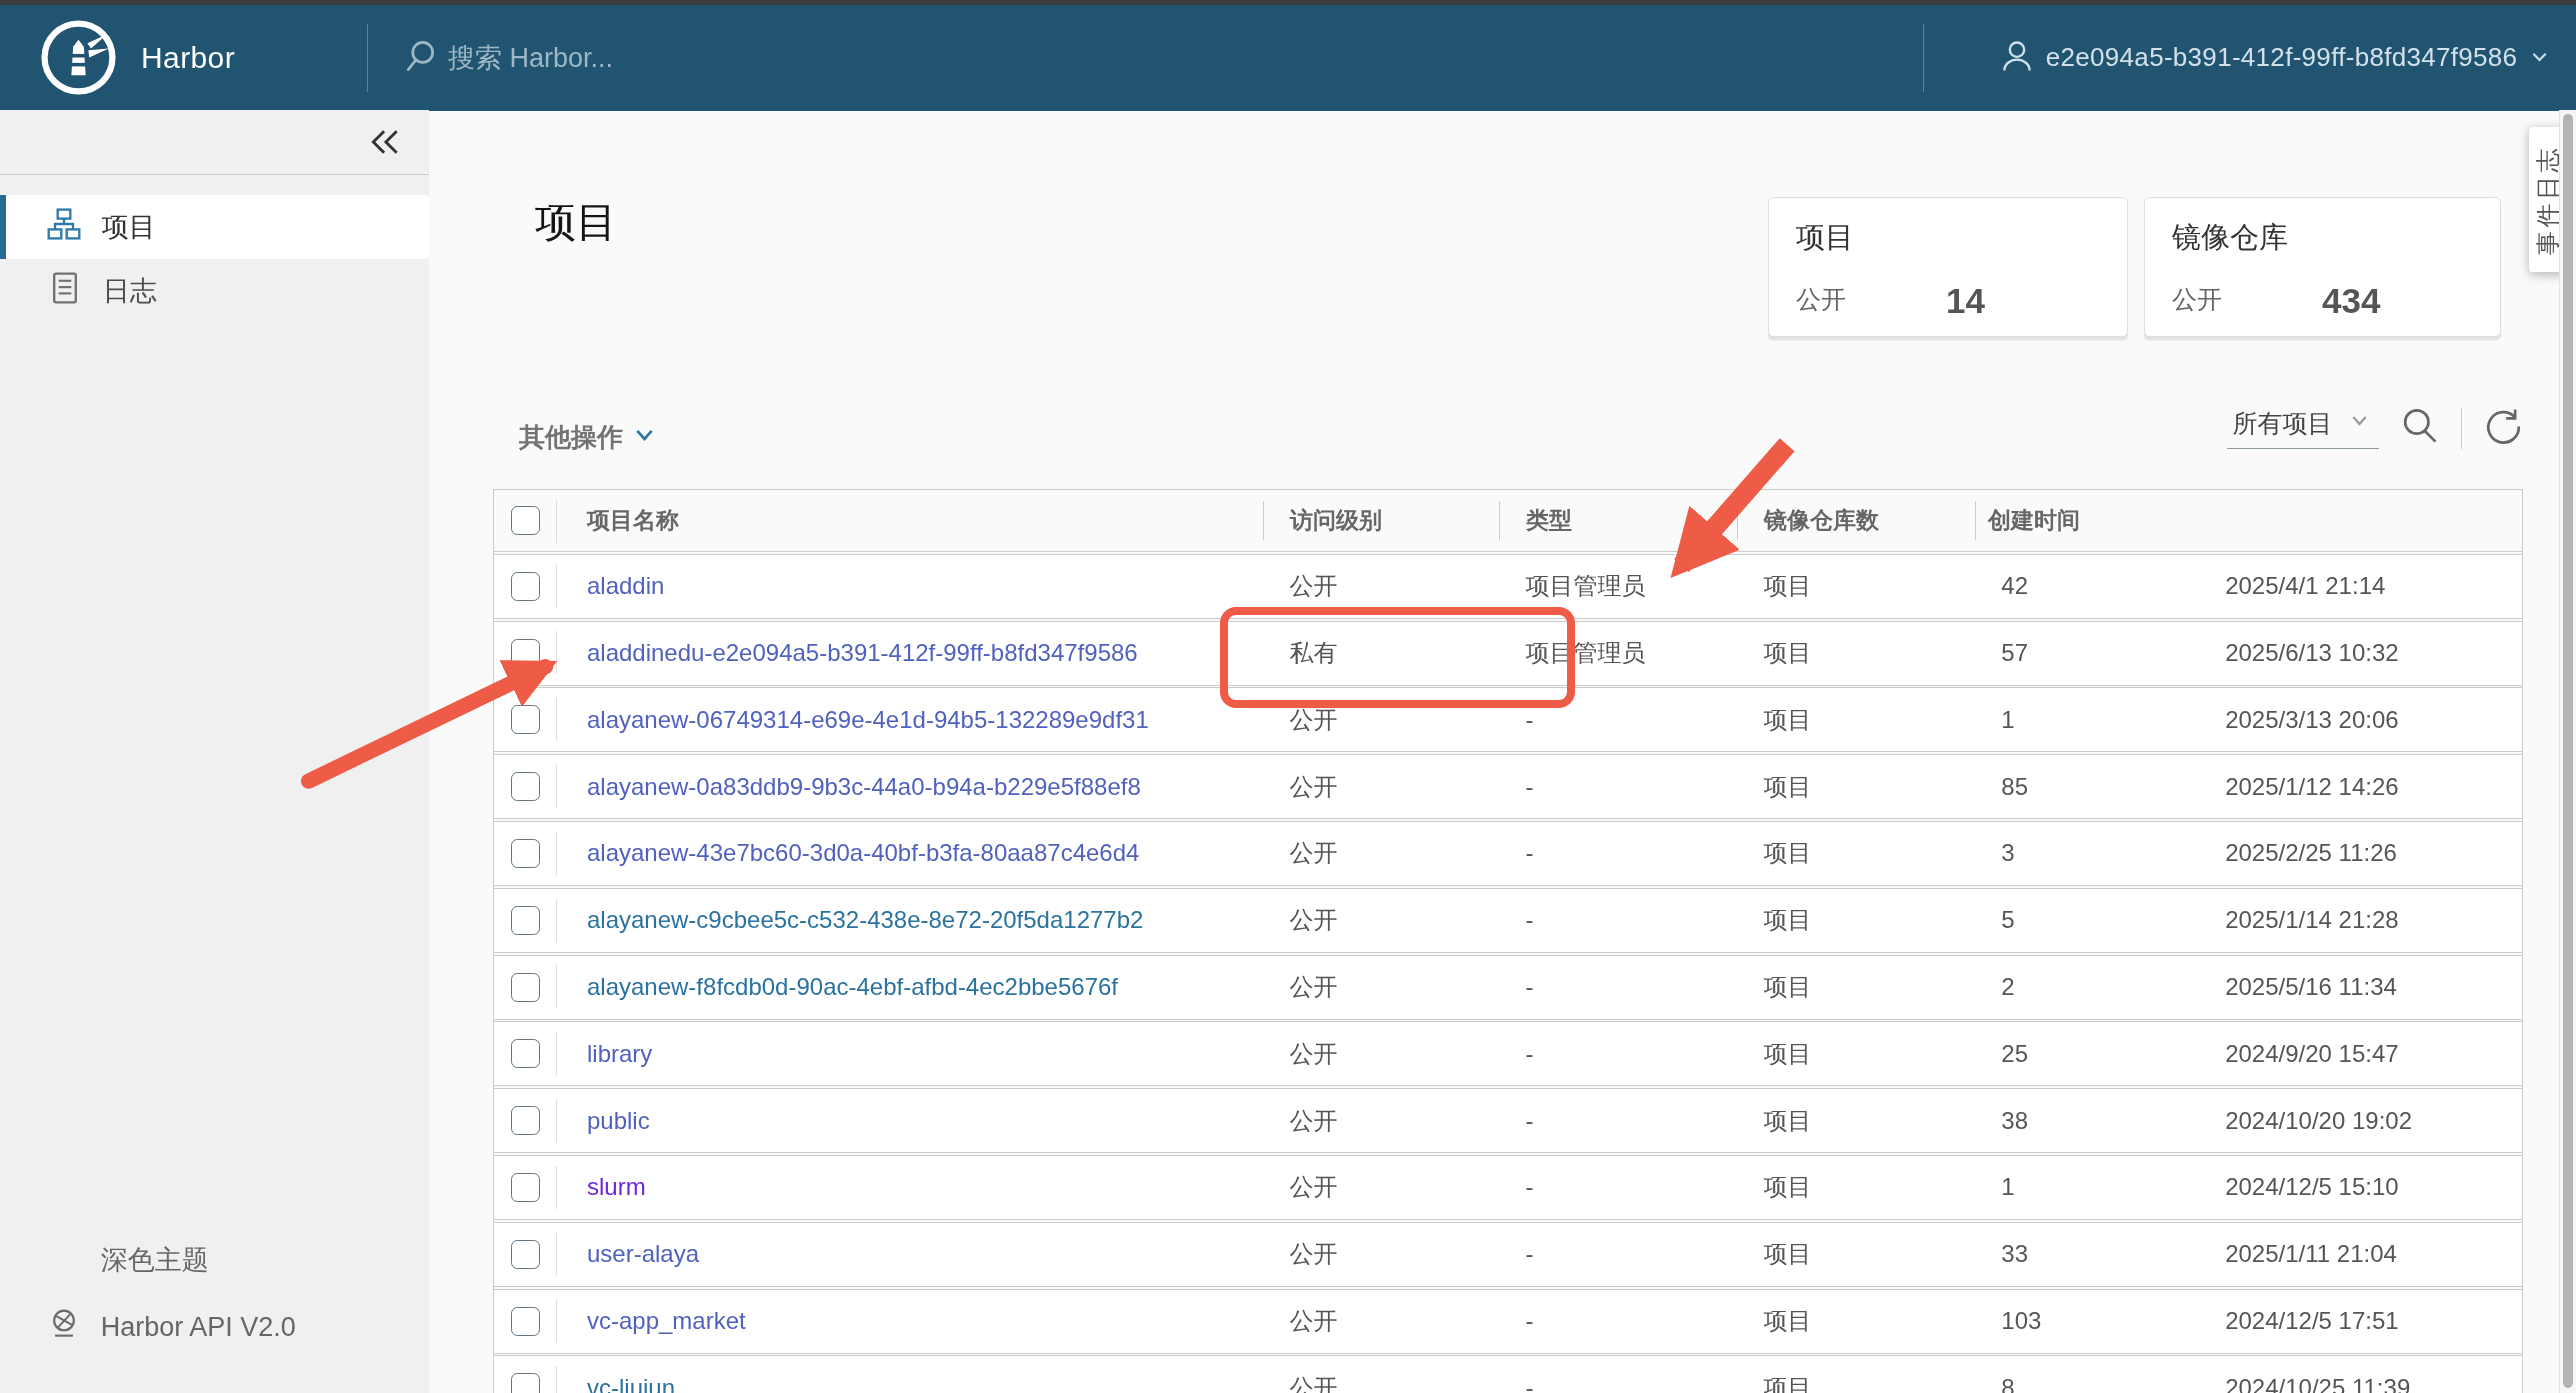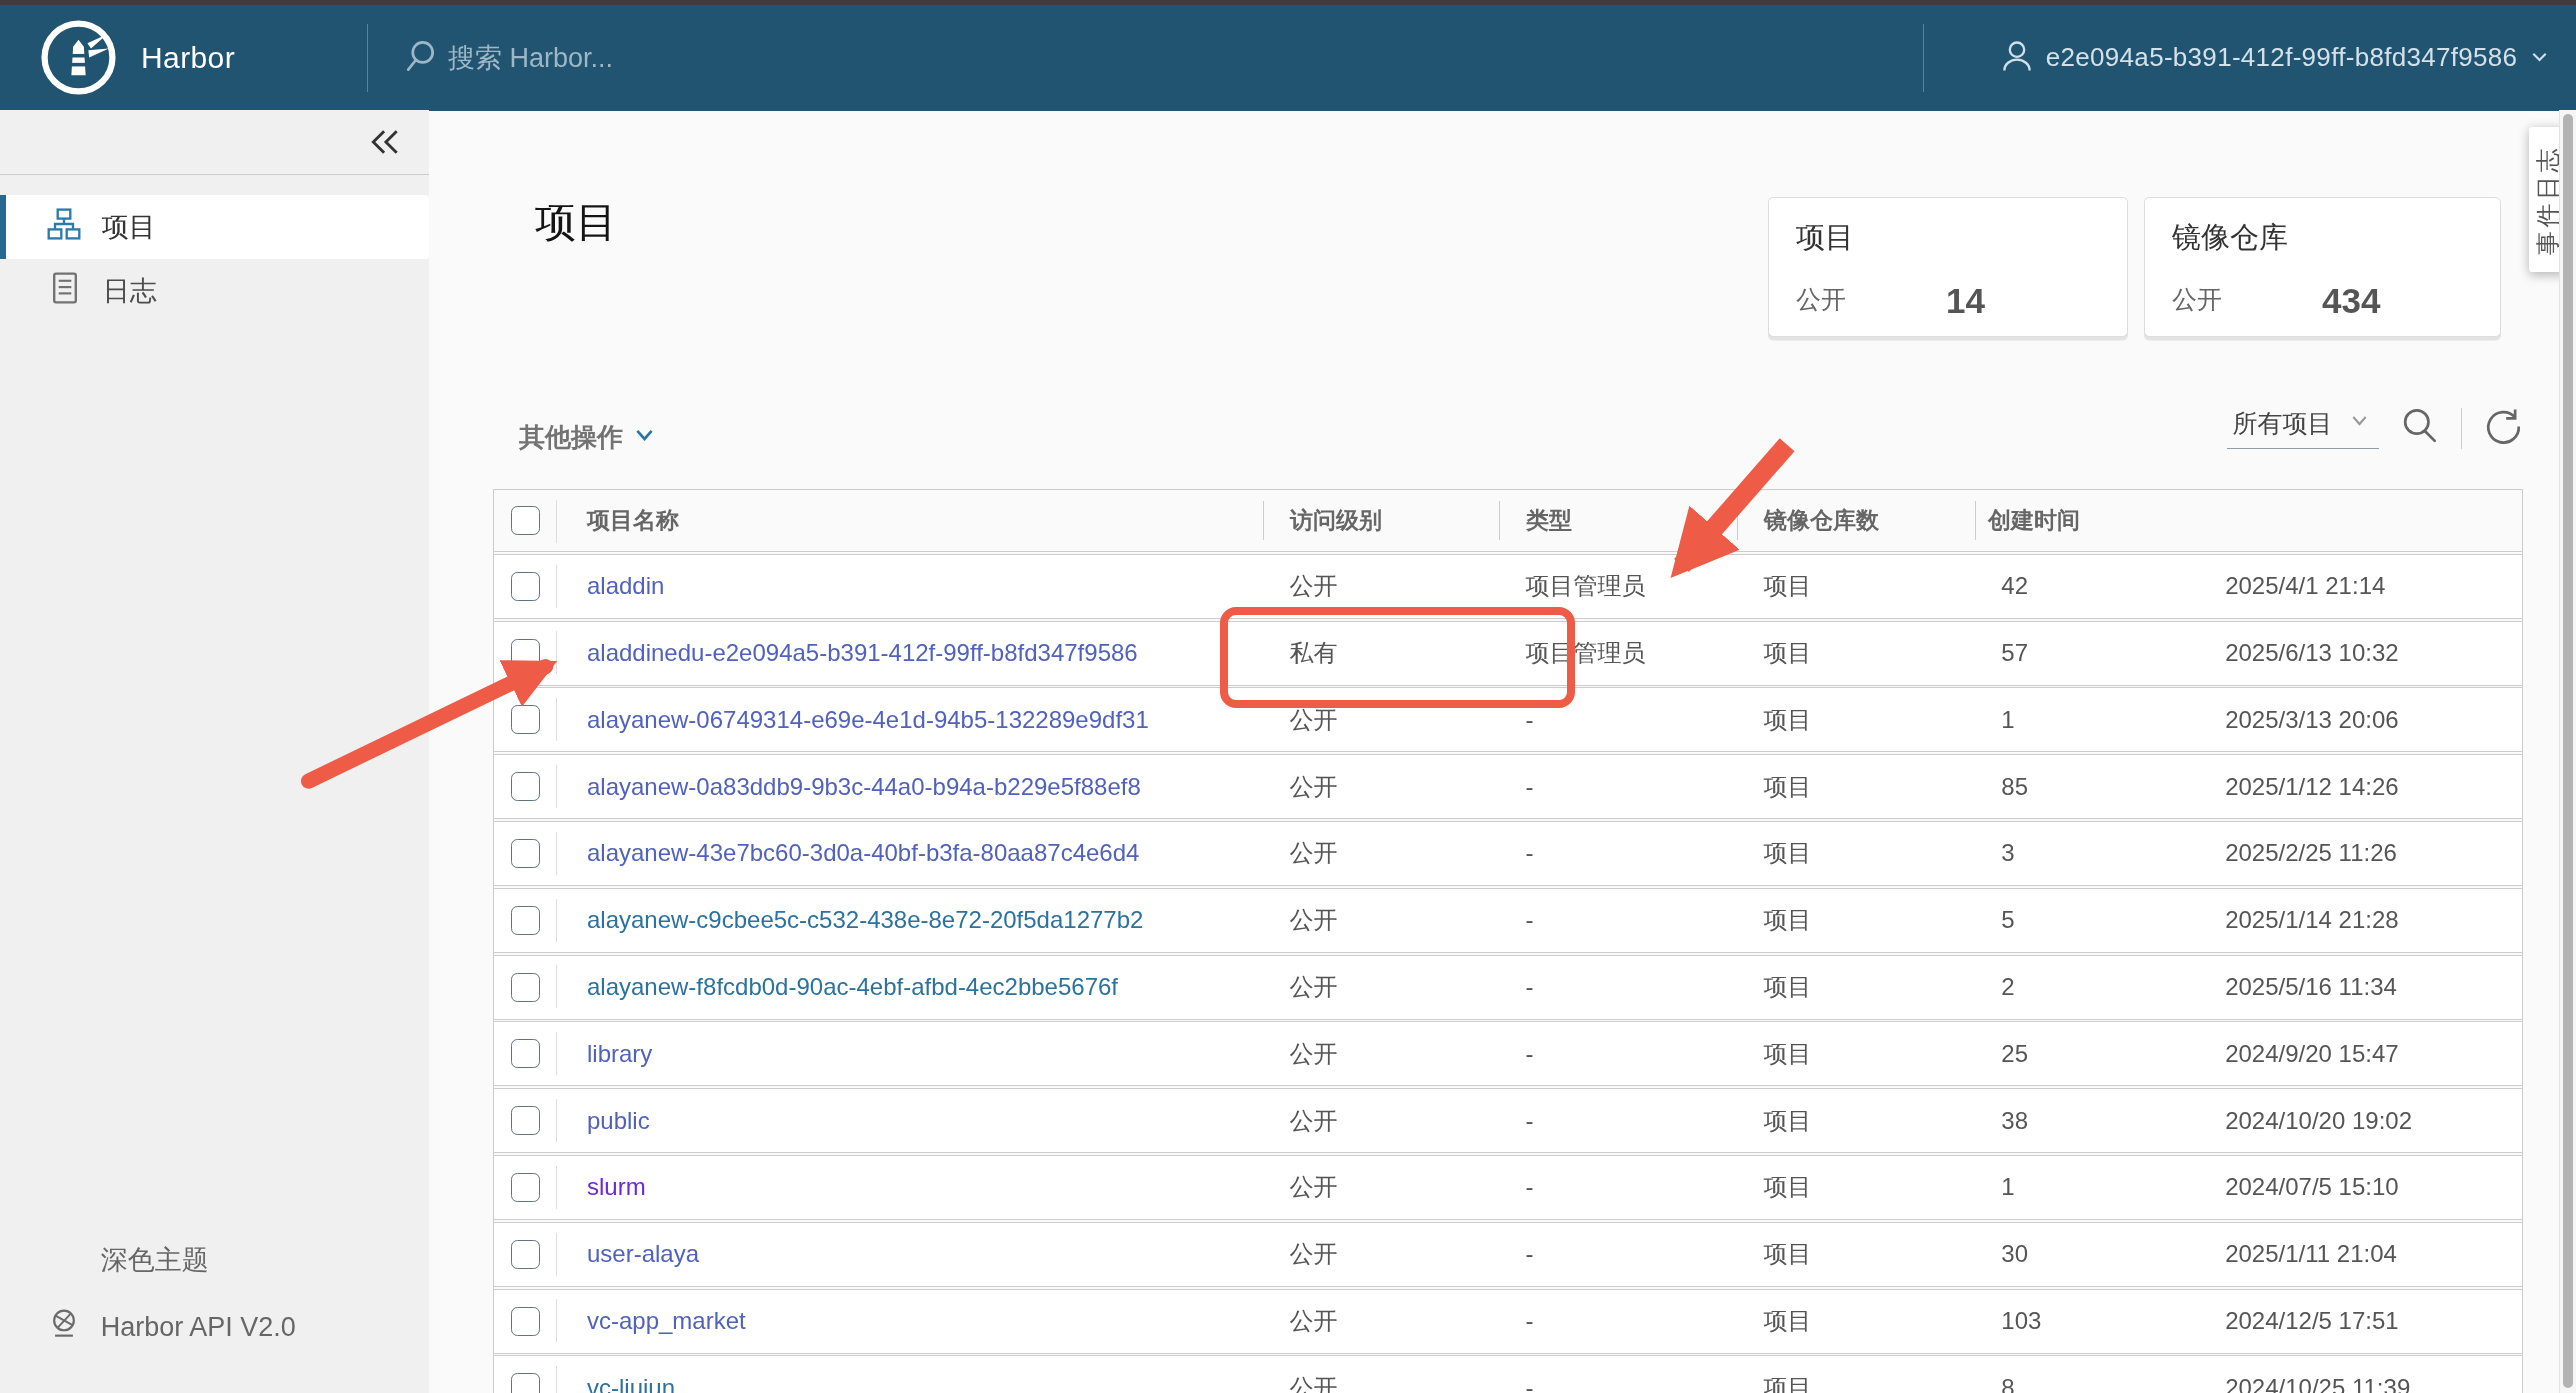--- a/index.html
+++ b/index.html
@@ -354,33 +354,33 @@
           <div class="cell c-check">
             <span class="checkbox"></span>
           </div>
           <div class="cell c-name">
             <a class="plink" style="color: #6d28d9;">slurm</a>
           </div>
           <div class="cell c-access">公开</div>
           <div class="cell c-role">-</div>
           <div class="cell c-type">项目</div>
           <div class="cell c-repos">1</div>
-          <div class="cell c-created">2024/07/5 15:10</div>
+          <div class="cell c-created">2024/12/5 15:10</div>
         </div>
         <div class="dg-row">
           <div class="cell c-check">
             <span class="checkbox"></span>
           </div>
           <div class="cell c-name">
             <a class="plink" style="color: rgb(81, 97, 190);">user-alaya</a>
           </div>
           <div class="cell c-access">公开</div>
           <div class="cell c-role">-</div>
           <div class="cell c-type">项目</div>
-          <div class="cell c-repos">30</div>
+          <div class="cell c-repos">33</div>
           <div class="cell c-created">2025/1/11 21:04</div>
         </div>
         <div class="dg-row">
           <div class="cell c-check">
             <span class="checkbox"></span>
           </div>
           <div class="cell c-name">
             <a class="plink" style="color: rgb(81, 97, 190);">vc-app_market</a>
           </div>
           <div class="cell c-access">公开</div>

